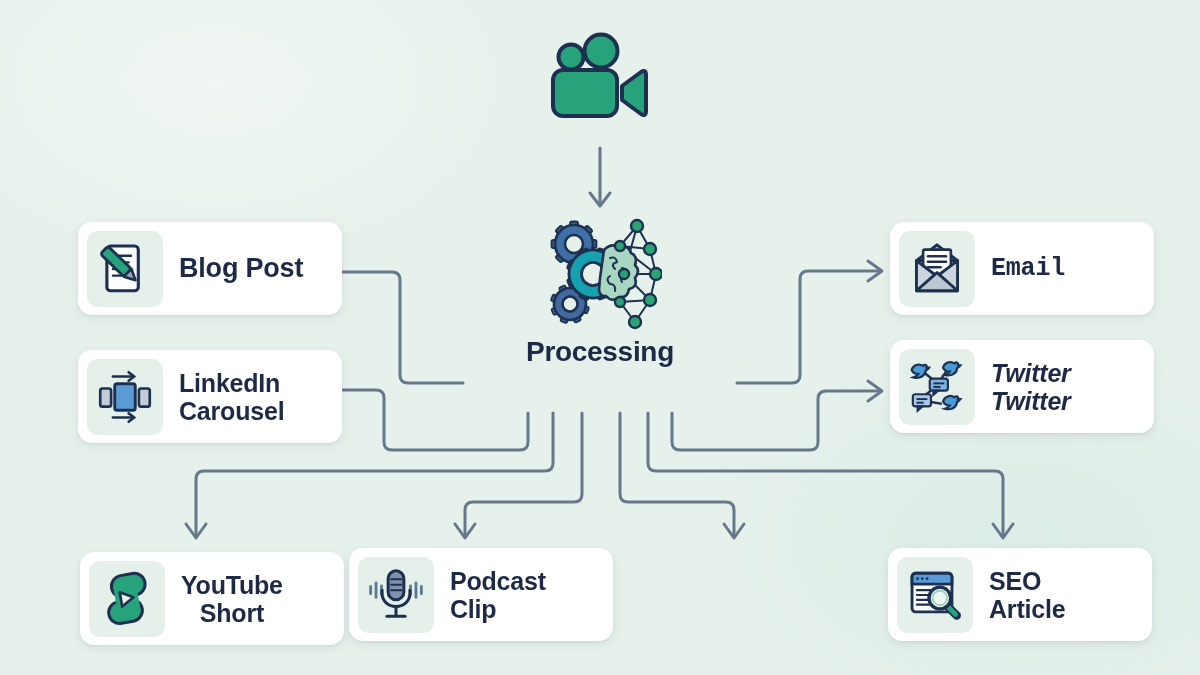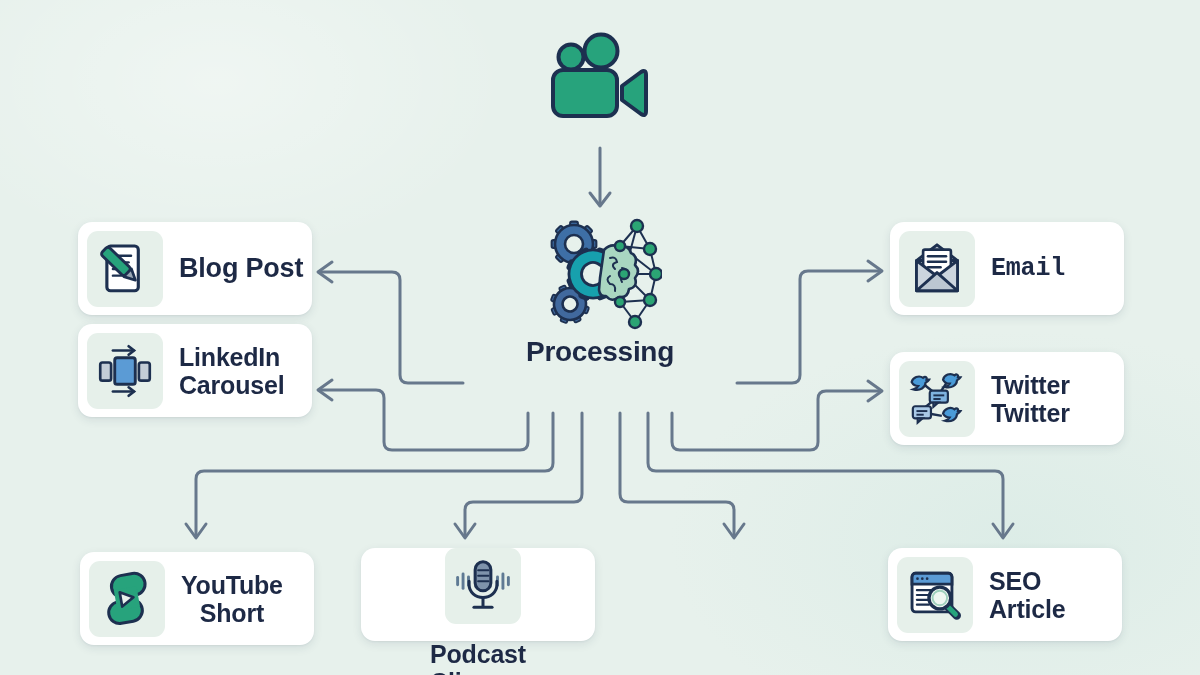--- a/index.html
+++ b/index.html
@@ -16,21 +16,21 @@
   
   .wires{position:absolute;left:0;top:0;pointer-events:none;}
   .wire{fill:none;stroke:#67788c;stroke-width:3;stroke-linecap:round;stroke-linejoin:round;}
   
   .title{
     position:absolute;left:380px;top:334px;width:440px;text-align:center;
     font-weight:700;font-size:28px;line-height:1.32;color:#1d2945;letter-spacing:-0.3px;
   }
   
   .card{
-    position:absolute;width:234px;height:93px;background:#ffffff;border-radius:14px;
+    position:absolute;width:264px;height:93px;background:#ffffff;border-radius:14px;
     box-shadow:0 3px 10px rgba(29,48,80,0.10), 0 1px 2px rgba(29,48,80,0.06);
     display:flex;align-items:center;gap:16px;padding:0;box-sizing:border-box;
   }
   .tile{
     width:76px;height:76px;margin-left:9px;border-radius:11px;background:#e6f0ea;
     display:flex;align-items:center;justify-content:center;flex:0 0 auto;
   }
   .label{
     font-weight:700;color:#1d2945;font-size:25px;line-height:1.12;letter-spacing:-0.2px;
   }
@@ -167,21 +167,21 @@
           <path d="M19.5 28 L28.5 28 L24 37 Z" fill="#9aa7b5" stroke="#1d3050" stroke-width="2.2" stroke-linejoin="round"></path>
         </g>
       </svg>
     </div>
     <div class="label" style="font-size:27px;">
       <span>Blog Post</span>
         <span></span>
     </div>
   </div>
 
-  <div class="card" style="left:78px;top:324px;">
+  <div class="card" style="left:78px;top:350px;">
     <div class="tile">
       <svg width="58" height="58" viewBox="0 0 48 48">
         <g stroke="#1d3050" stroke-width="2.2" stroke-linecap="round" fill="none">
           <line x1="14" y1="7" x2="31" y2="7"></line>
             <path d="M27 3.5 L31.5 7 L27 10.5"></path>
           <line x1="14" y1="41" x2="31" y2="41"></line>
             <path d="M27 37.5 L31.5 41 L27 44.5"></path>
         </g>
         <rect x="3.5" y="17" width="9" height="15" rx="1.8" fill="#c3cdd7" stroke="#1d3050" stroke-width="2.2"></rect>
         <rect x="35.5" y="17" width="9" height="15" rx="1.8" fill="#c3cdd7" stroke="#1d3050" stroke-width="2.2"></rect>
@@ -206,21 +206,21 @@
         </g>
         <path d="M7 17 L7 42 L41 42 L41 17 L24 30 Z" fill="#ccd5de" stroke="#1d3050" stroke-width="2.4" stroke-linejoin="round"></path>
         <path d="M7 42 L24 27 L41 42 Z" fill="#bcc7d2" stroke="#1d3050" stroke-width="2.4" stroke-linejoin="round"></path>
       </svg>
     </div>
     <div class="label">
       <span>Email</span>
     </div>
   </div>
 
-  <div class="card" style="left:890px;top:352px;">
+  <div class="card" style="left:890px;top:340px;font-style:italic;">
     <div class="tile">
       <svg width="58" height="58" viewBox="0 0 48 48">
         <defs>
           <path id="bird" d="M1 7 C2 3 7 1 10.5 3.5 C12 2 14 2.8 13.3 5 L15.5 5 C14.8 6.3 13.6 7 12.5 7.6 C12.5 11.5 8 14.5 2.5 13 C4.5 12.4 5.8 11.6 6.5 10.3 C4 10.3 2 9 1 7 Z"></path>
         </defs>
         <g stroke="#1d3050" stroke-width="2">
           <line x1="12" y1="11" x2="22" y2="19"></line>
             <line x1="33" y1="9" x2="27" y2="18"></line>
           <line x1="20" y1="26" x2="14" y2="31"></line>
             <line x1="17" y1="36" x2="28" y2="38"></line>
@@ -258,21 +258,21 @@
           <path d="M19 17.5 L29.5 23.5 L19 29.5 Z" fill="#e7f1ec" stroke="#1d3050" stroke-width="2.2" stroke-linejoin="round"></path>
         </g>
       </svg>
     </div>
     <div class="label">
       <span>YouTube</span>
         <span>Short</span>
     </div>
   </div>
 
-  <div class="card" style="left:361px;top:548px;flex-direction:column;">
+  <div class="card" style="left:349px;top:548px;">
     <div class="tile">
       <svg width="58" height="58" viewBox="0 0 48 48">
         <g stroke="#5f7a94" stroke-width="2.4" stroke-linecap="round">
           <line x1="3" y1="17" x2="3" y2="23"></line>
             <line x1="7.5" y1="14" x2="7.5" y2="26"></line>
             <line x1="12" y1="16.5" x2="12" y2="23.5"></line>
           <line x1="36" y1="16.5" x2="36" y2="23.5"></line>
             <line x1="40.5" y1="14" x2="40.5" y2="26"></line>
             <line x1="45" y1="17" x2="45" y2="23"></line>
         </g>

